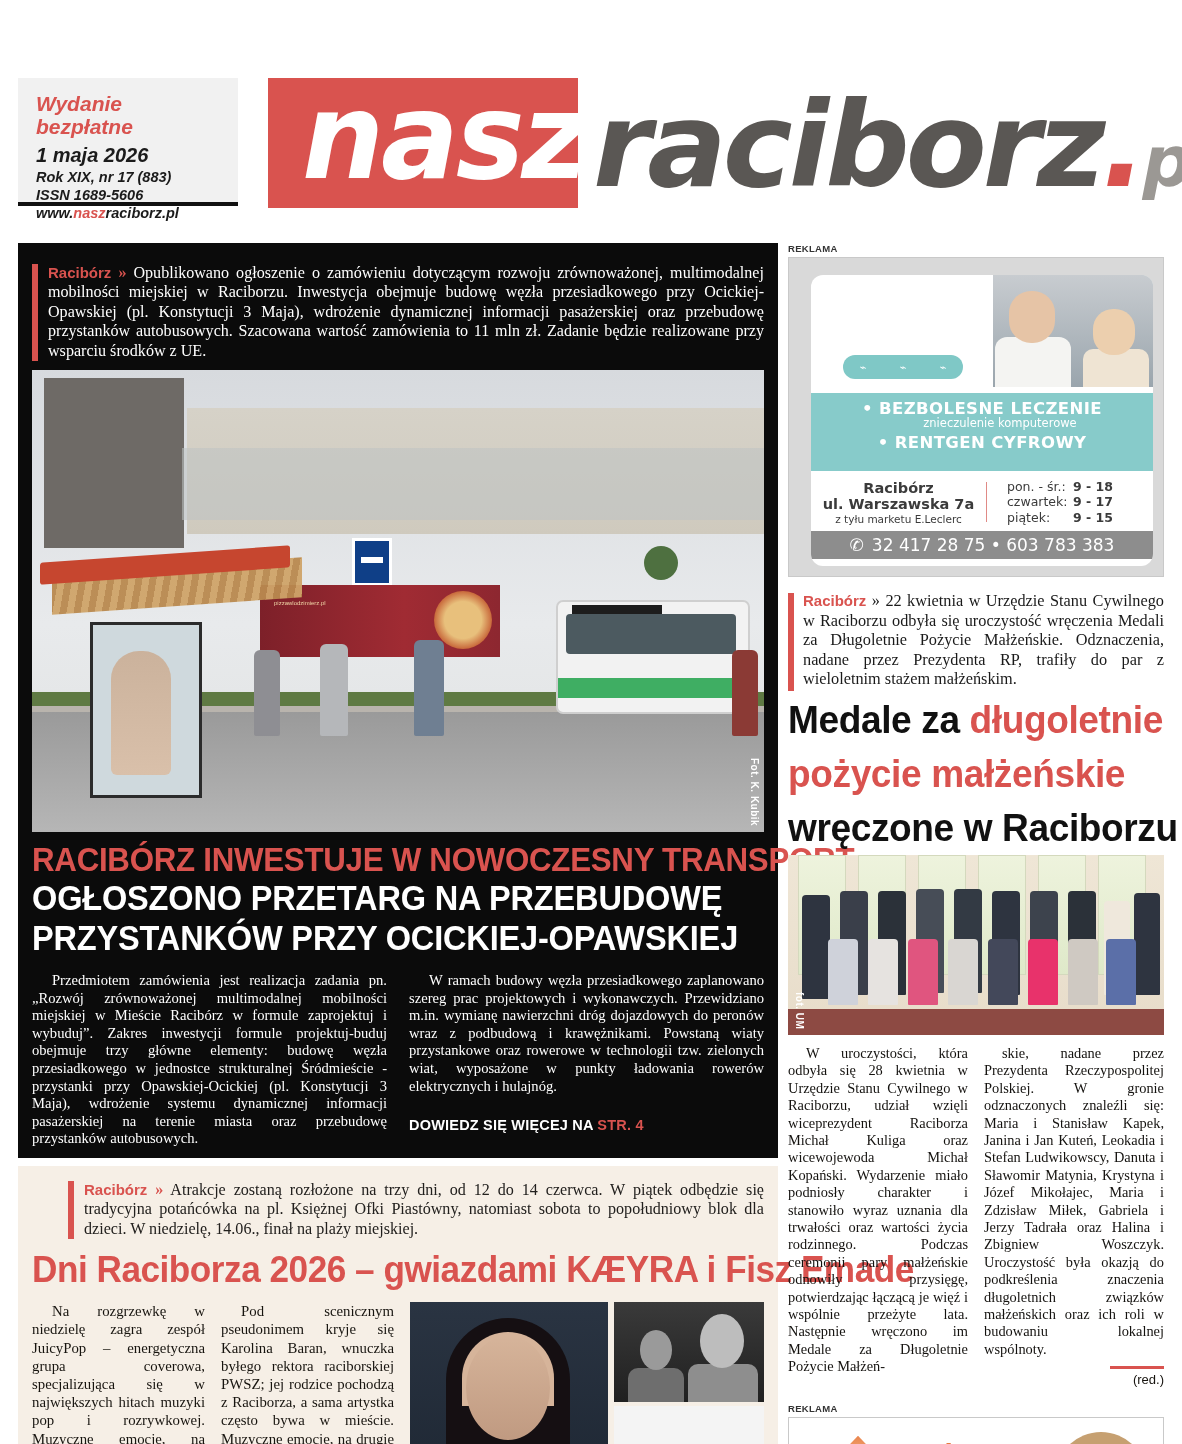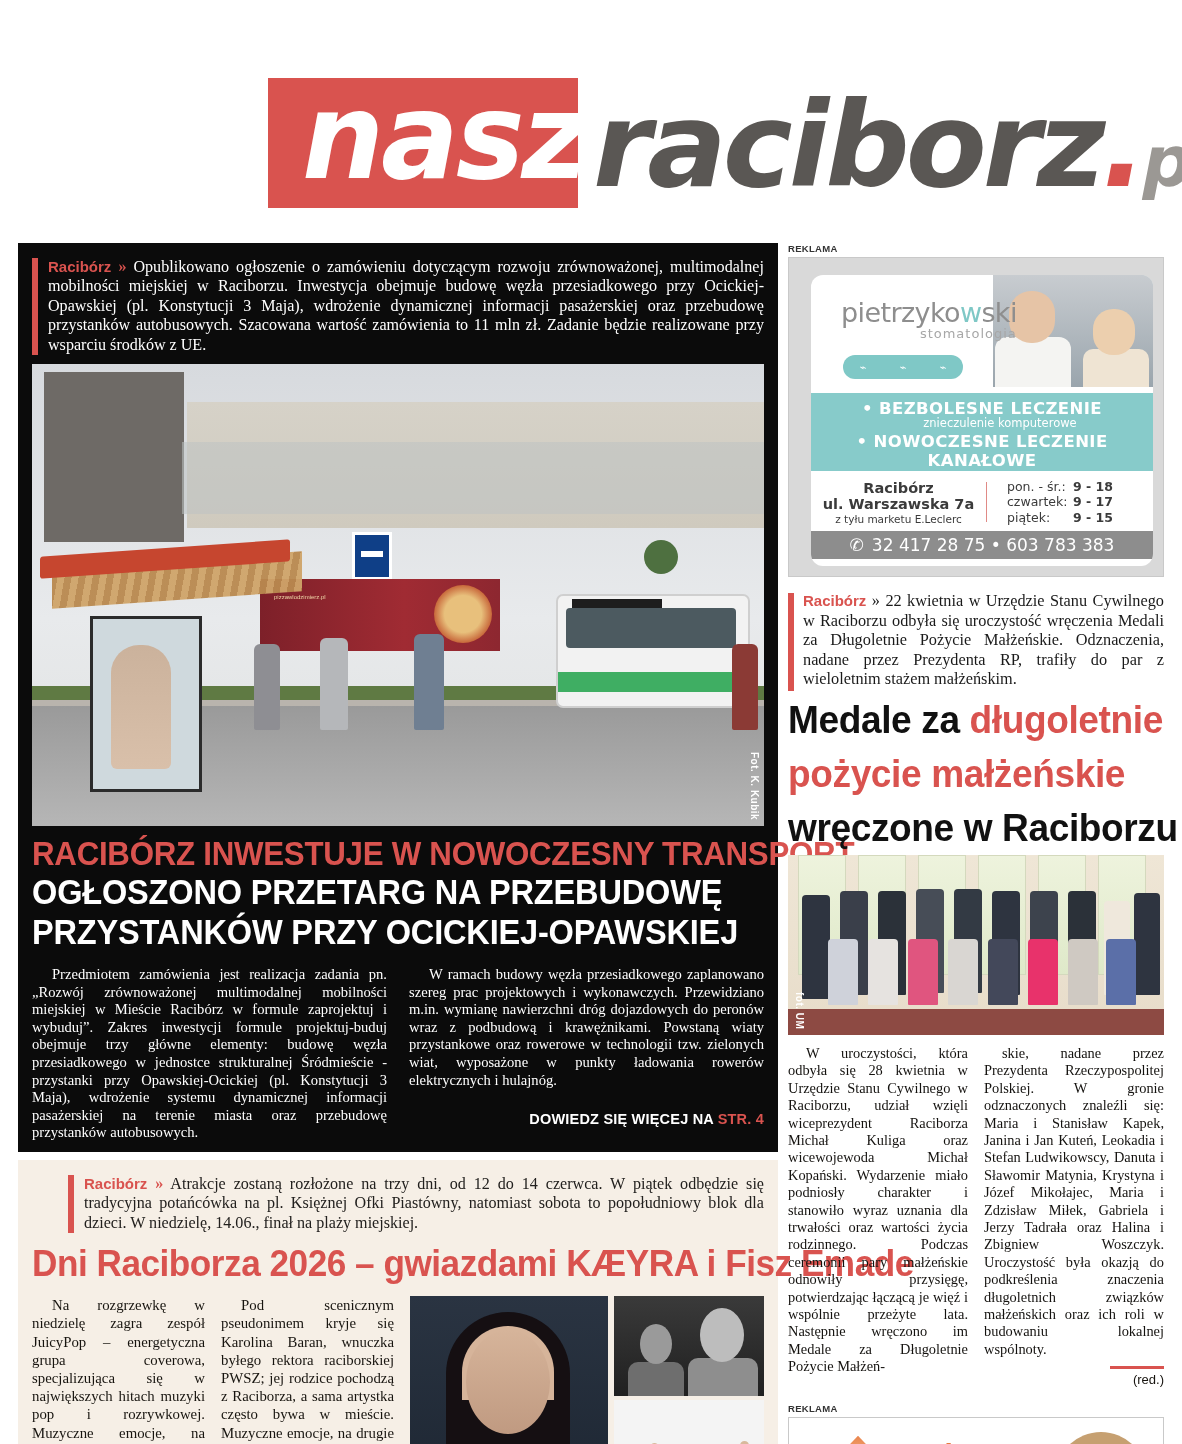--- a/index.html
+++ b/index.html
@@ -36,21 +36,21 @@
   .logo-grey{position:absolute;left:575px;top:4px;color:#5a5754;font-style:italic;font-weight:bold;font-size:118px;
       line-height:126px;letter-spacing:-4px;font-family:"DejaVu Sans",sans-serif;white-space:nowrap;}
   .logo-grey .dot{color:#d9534f;}
   .logo-grey .pl{color:#9b9894;font-size:70px;}
 
   
   .leftcol{position:absolute;left:18px;top:243px;width:760px;}
   .rightcol{position:absolute;left:788px;top:243px;width:376px;}
 
   
-  .lead{background:#0b0b0b;padding:14px 14px 10px 14px;box-sizing:border-box;width:760px;}
+  .lead{background:#0b0b0b;padding:20px 14px 10px 14px;box-sizing:border-box;width:760px;}
   .kicker{position:relative;padding-left:16px;color:#ffffff;font-family:"Liberation Serif",serif;font-size:16.1px;
      line-height:19.4px;text-align:justify;}
   .kicker:before{content:"";position:absolute;left:0;top:1px;width:6px;height:100%;background:#d9534f;}
   .kicker .city{color:#d9534f;font-weight:bold;font-family:"Liberation Sans Narrow","Liberation Sans",sans-serif;font-size:15px;}
   .kicker .gt{color:#d9534f;font-weight:bold;}
 
   .photo-main{position:relative;width:732px;height:462px;margin-top:10px;overflow:hidden;background:#9aa3a8;}
   .credit-v{position:absolute;right:4px;bottom:6px;color:#fff;font-size:10px;font-weight:bold;
      writing-mode:vertical-rl;text-orientation:mixed;letter-spacing:.5px;
      font-family:"Liberation Sans Narrow","Liberation Sans",sans-serif;}
@@ -58,21 +58,21 @@
   .head-red{color:#d9534f;font-weight:bold;font-size:34px;line-height:38px;margin-top:8px;
      font-family:"Liberation Sans Narrow","Liberation Sans",sans-serif;transform:scaleX(.92);transform-origin:left;
      letter-spacing:-0.3px;white-space:nowrap;}
   .head-white{color:#fff;font-weight:bold;font-size:35px;line-height:40px;
      font-family:"Liberation Sans Narrow","Liberation Sans",sans-serif;transform:scaleX(.93);transform-origin:left;
      letter-spacing:-0.2px;white-space:nowrap;}
 
   .lead-body{display:flex;gap:22px;margin-top:14px;}
   .lead-body .col{flex:1 1 0;color:#fff;font-family:"Liberation Serif",serif;font-size:14.6px;line-height:17.6px;text-align:justify;}
   .lead-body .col p{margin:0;text-indent:20px;}
-  .more{margin-top:22px;text-align:right;color:#fff;font-weight:bold;font-size:14.5px;
+  .more{margin-top:22px;color:#fff;font-weight:bold;font-size:14.5px;
      font-family:"Liberation Sans Narrow","Liberation Sans",sans-serif;letter-spacing:.2px;}
   .more .red{color:#d9534f;}
 
   
   .block2{background:#f6efe6;width:760px;margin-top:8px;padding:14px 14px 10px 14px;box-sizing:border-box;}
   .kicker.dark{color:#22201e;margin-left:36px;}
   .head-red2{color:#d9534f;font-weight:bold;font-size:37px;line-height:44px;margin-top:10px;
      font-family:"Liberation Sans Narrow","Liberation Sans",sans-serif;transform:scaleX(.95);transform-origin:left;
      white-space:nowrap;letter-spacing:-0.5px;}
   .b2body{display:flex;gap:16px;margin-top:10px;}
@@ -207,20 +207,30 @@
   .w-bg{position:absolute;inset:0;background:#fff;}
   .w-hair{position:absolute;left:14px;top:10px;width:92px;height:120px;border-radius:46px 46px 24px 24px;background:#c6a071;}
 </style>
 </head>
 <body>
 
 <div class="page">
 
 
   <div class="masthead">
+    <div class="infobox">
+      <div class="hl">
+        <div>Wydanie</div>
+        <div>bezpłatne</div>
+      </div>
+      <div class="dt">1 maja 2026</div>
+      <div class="sm">Rok XIX, nr 17 (883)</div>
+      <div class="sm">ISSN 1689-5606</div>
+      <div class="sm"><span>www.</span><span class="red">nasz</span><span>raciborz.pl</span></div>
+    </div>
     <div class="logo-red">
       <span>nasz</span>
     </div>
     <div class="logo-grey"><span>raciborz</span><span class="dot">.</span><span class="pl">pl</span></div>
   </div>
 
   <div class="leftcol">
 
     <div class="lead">
       <div class="kicker"><span class="city">Racibórz</span> <span class="gt">»</span><span> Opublikowano ogłoszenie o zamówieniu dotyczącym rozwoju zrównoważonej, multimodalnej mobilności miejskiej w Raciborzu. Inwestycja obejmuje budowę węzła przesiadkowego przy Ocickiej-Opawskiej (pl. Konstytucji 3 Maja), wdrożenie dynamicznej informacji pasażerskiej oraz przebudowę przystanków autobusowych. Szacowana wartość zamówienia to 11 mln zł. Zadanie będzie realizowane przy wsparciu środków z UE.</span></div>
@@ -318,33 +328,28 @@
     <div class="reklama">REKLAMA</div>
     <div class="ad1">
       <div class="card">
         <div class="photo">
           <div class="doc-bg"></div>
           <div class="doc-b1"></div>
           <div class="doc-b2"></div>
           <div class="doc-p1"></div>
           <div class="doc-p2"></div>
         </div>
-        <div class="logo">
-          <div class="n1"><span>pietrzyko</span><span class="w">w</span><span>ski</span></div>
-          <div class="n2">stomatologia</div>
-        </div>
         <div class="pills">
           <span>⌁</span>
           <span>⌁</span>
           <span>⌁</span>
         </div>
         <div class="teal">
           <div class="l1">• BEZBOLESNE LECZENIE</div>
           <div class="l1s">znieczulenie komputerowe</div>
-          <div class="l2">• NOWOCZESNE LECZENIE KANAŁOWE</div>
           <div class="l3">• RENTGEN CYFROWY</div>
         </div>
         <div class="addr">
           <div class="a">
             <div class="c1">Racibórz</div>
             <div class="c2">ul. Warszawska 7a</div>
             <div class="c3">z tyłu marketu E.Leclerc</div>
           </div>
           <div class="sep"></div>
           <div class="h">

